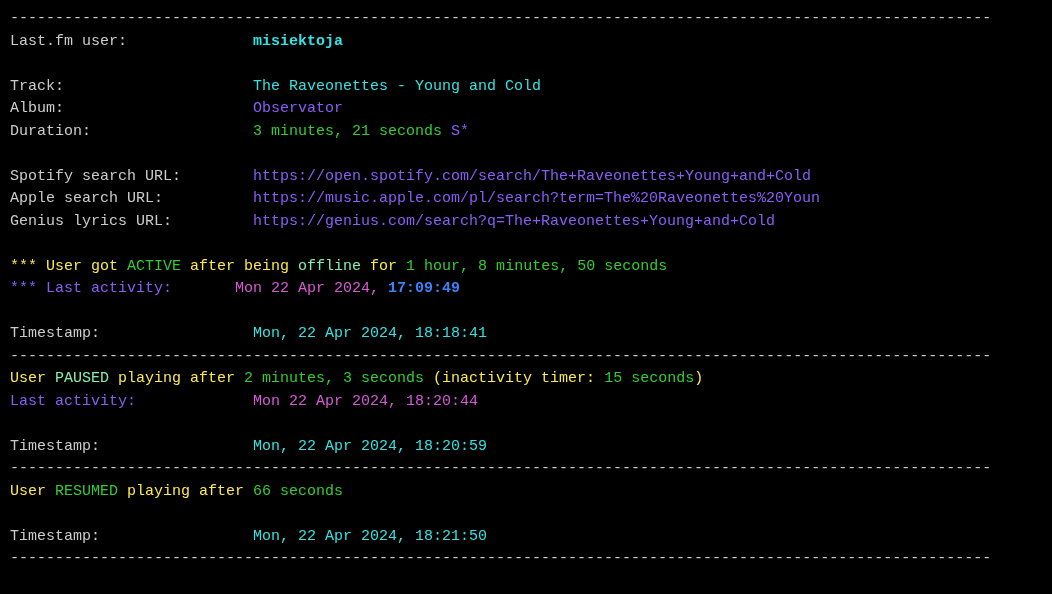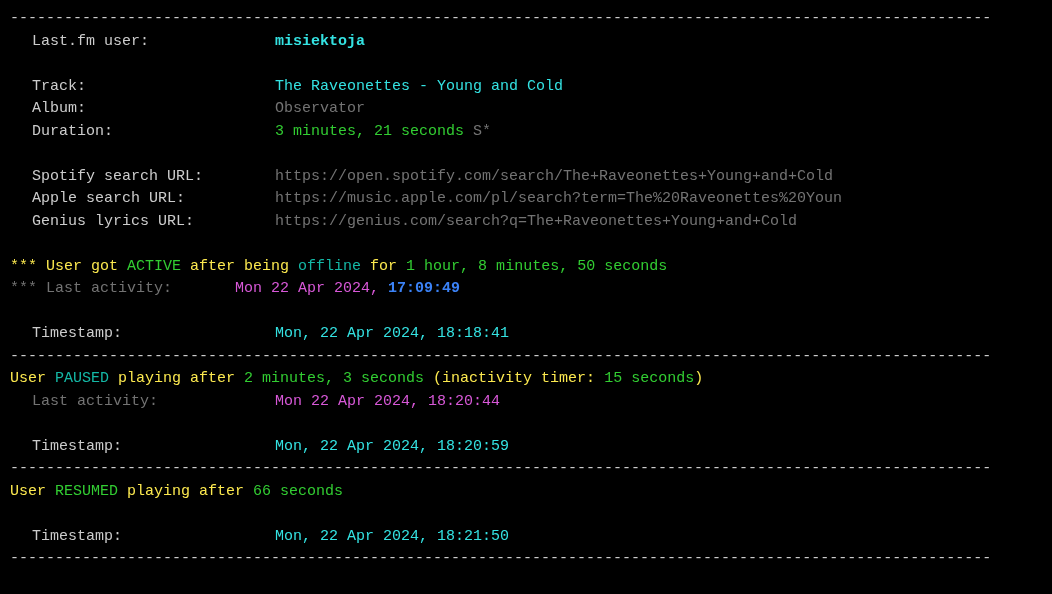--- a/index.html
+++ b/index.html
@@ -10,25 +10,25 @@
     line-height: 1.5;
     margin: 0;
     padding: 8px 10px;
     white-space: nowrap;
     overflow: hidden;
     width: 1052px;
     height: 594px;
     box-sizing: border-box;
   }
   .line { white-space: pre; }
-  .label { display: inline-block; width: 27ch; margin-left: 22px; }
+  .label { display: inline-block; width: 27ch; }
   .cyan { color: #34e2e2; }
-  .white { color: #737373; }
+  .white { color: #8b5cf6; }
   .green { color: #32cd32; }
-  .red { color: #14b8a6; text-align: right; }
+  .red { color: #86efac; text-align: right; }
   .yellow { color: #fce94f; }
   .magenta { color: #d858d8; text-align: center; }
   .magenta-bold { color: #3b82f6; font-weight: bold; }
   .bold { font-weight: bold; }
   .under { }
   .dash { color: #cccccc; }
 </style>
 </head>
 <body>
 

